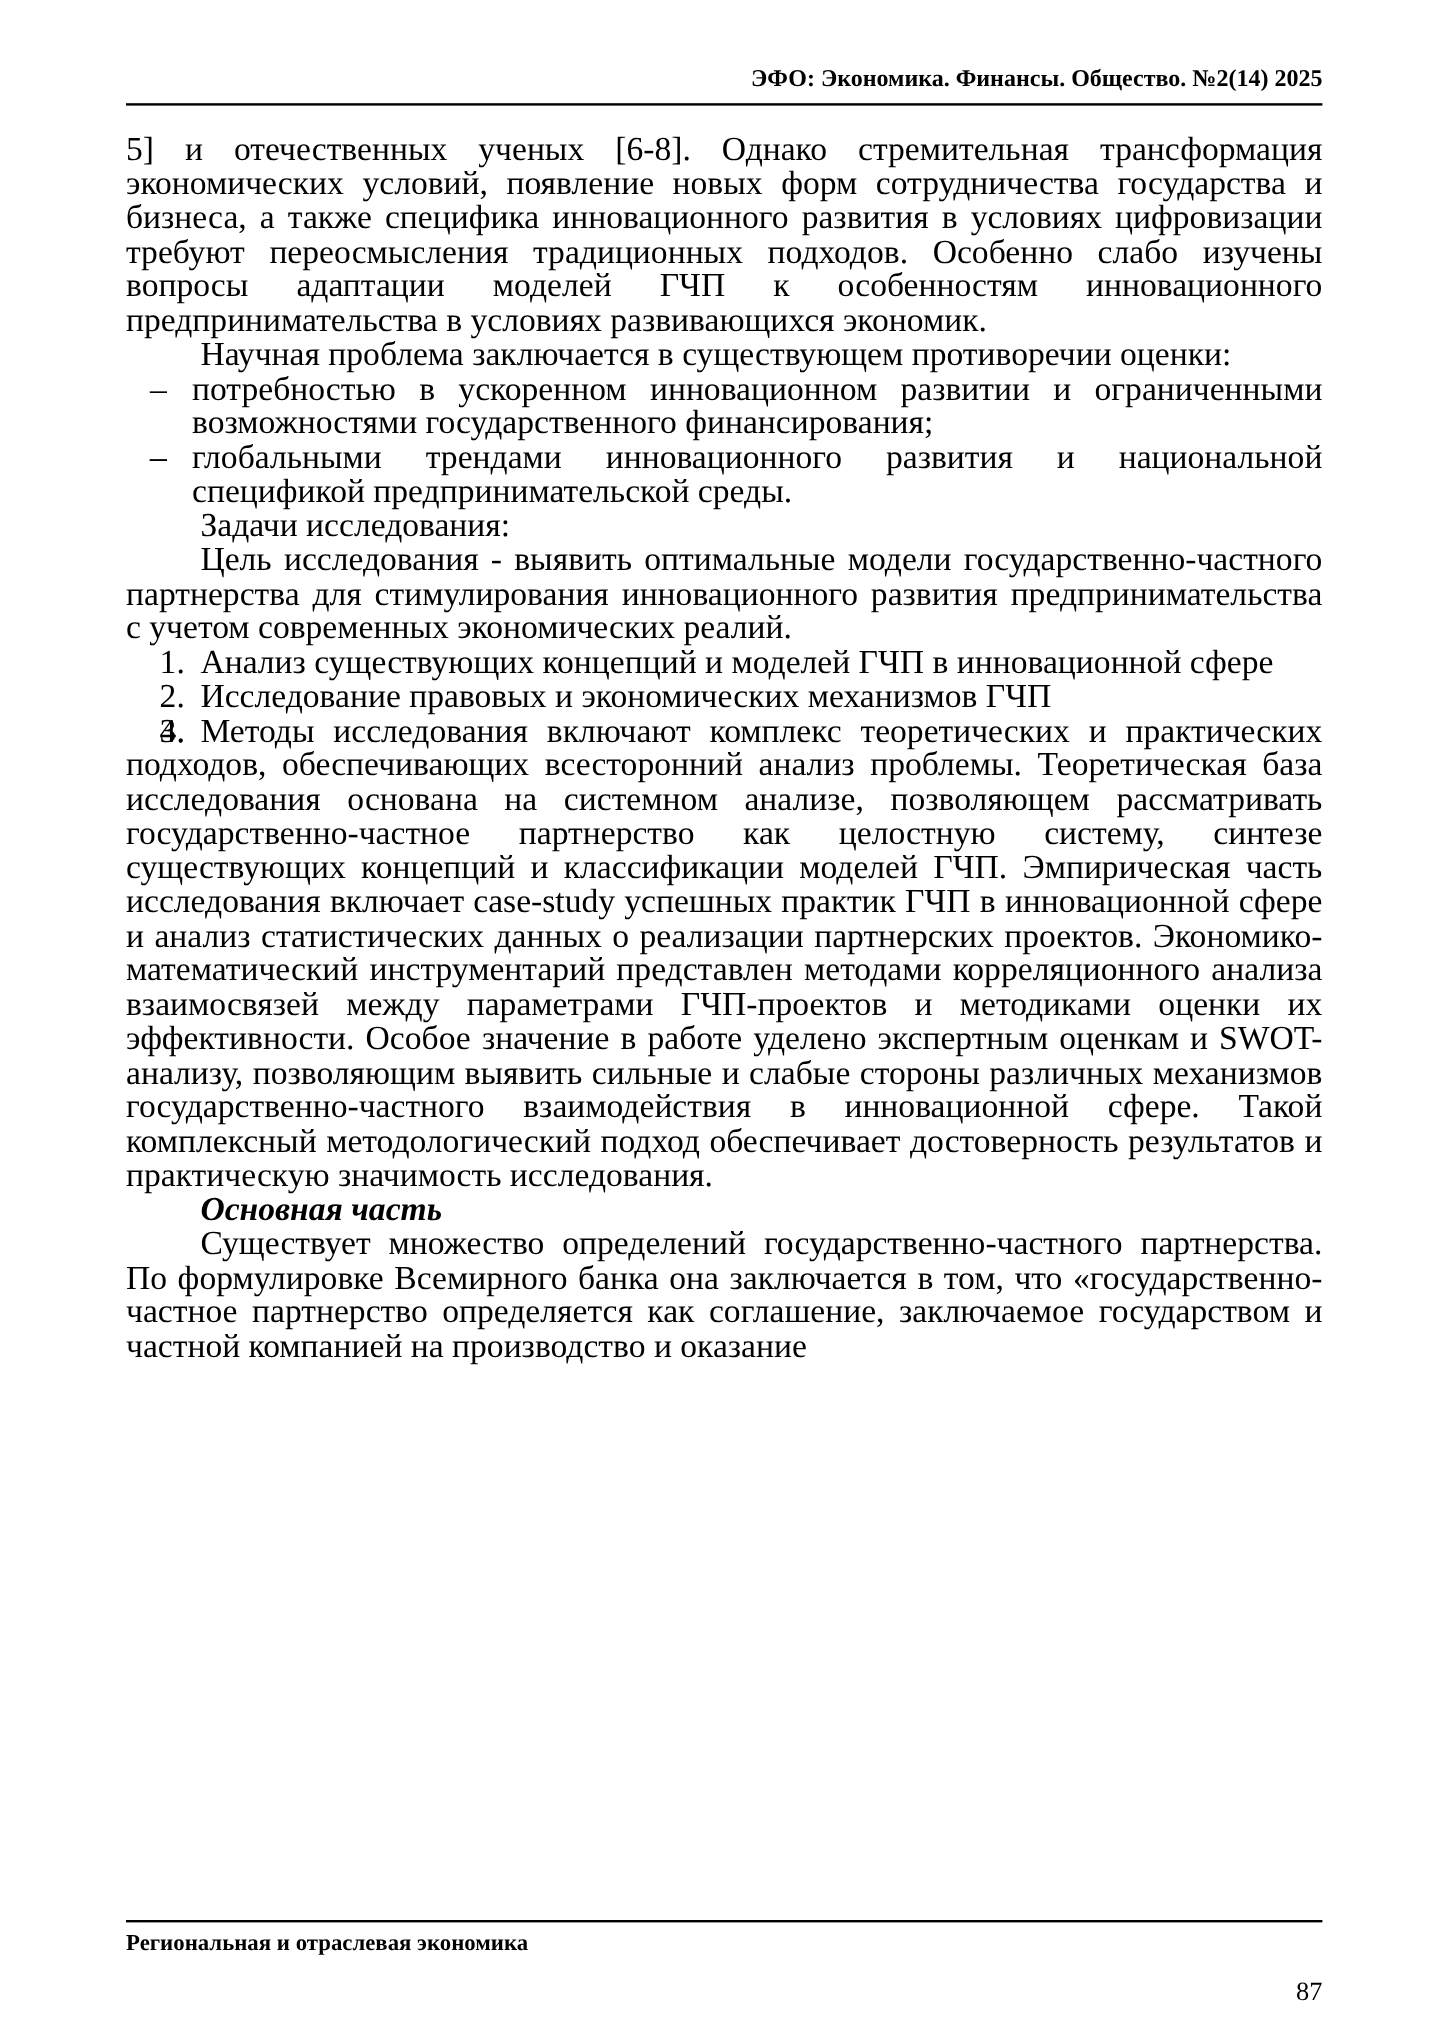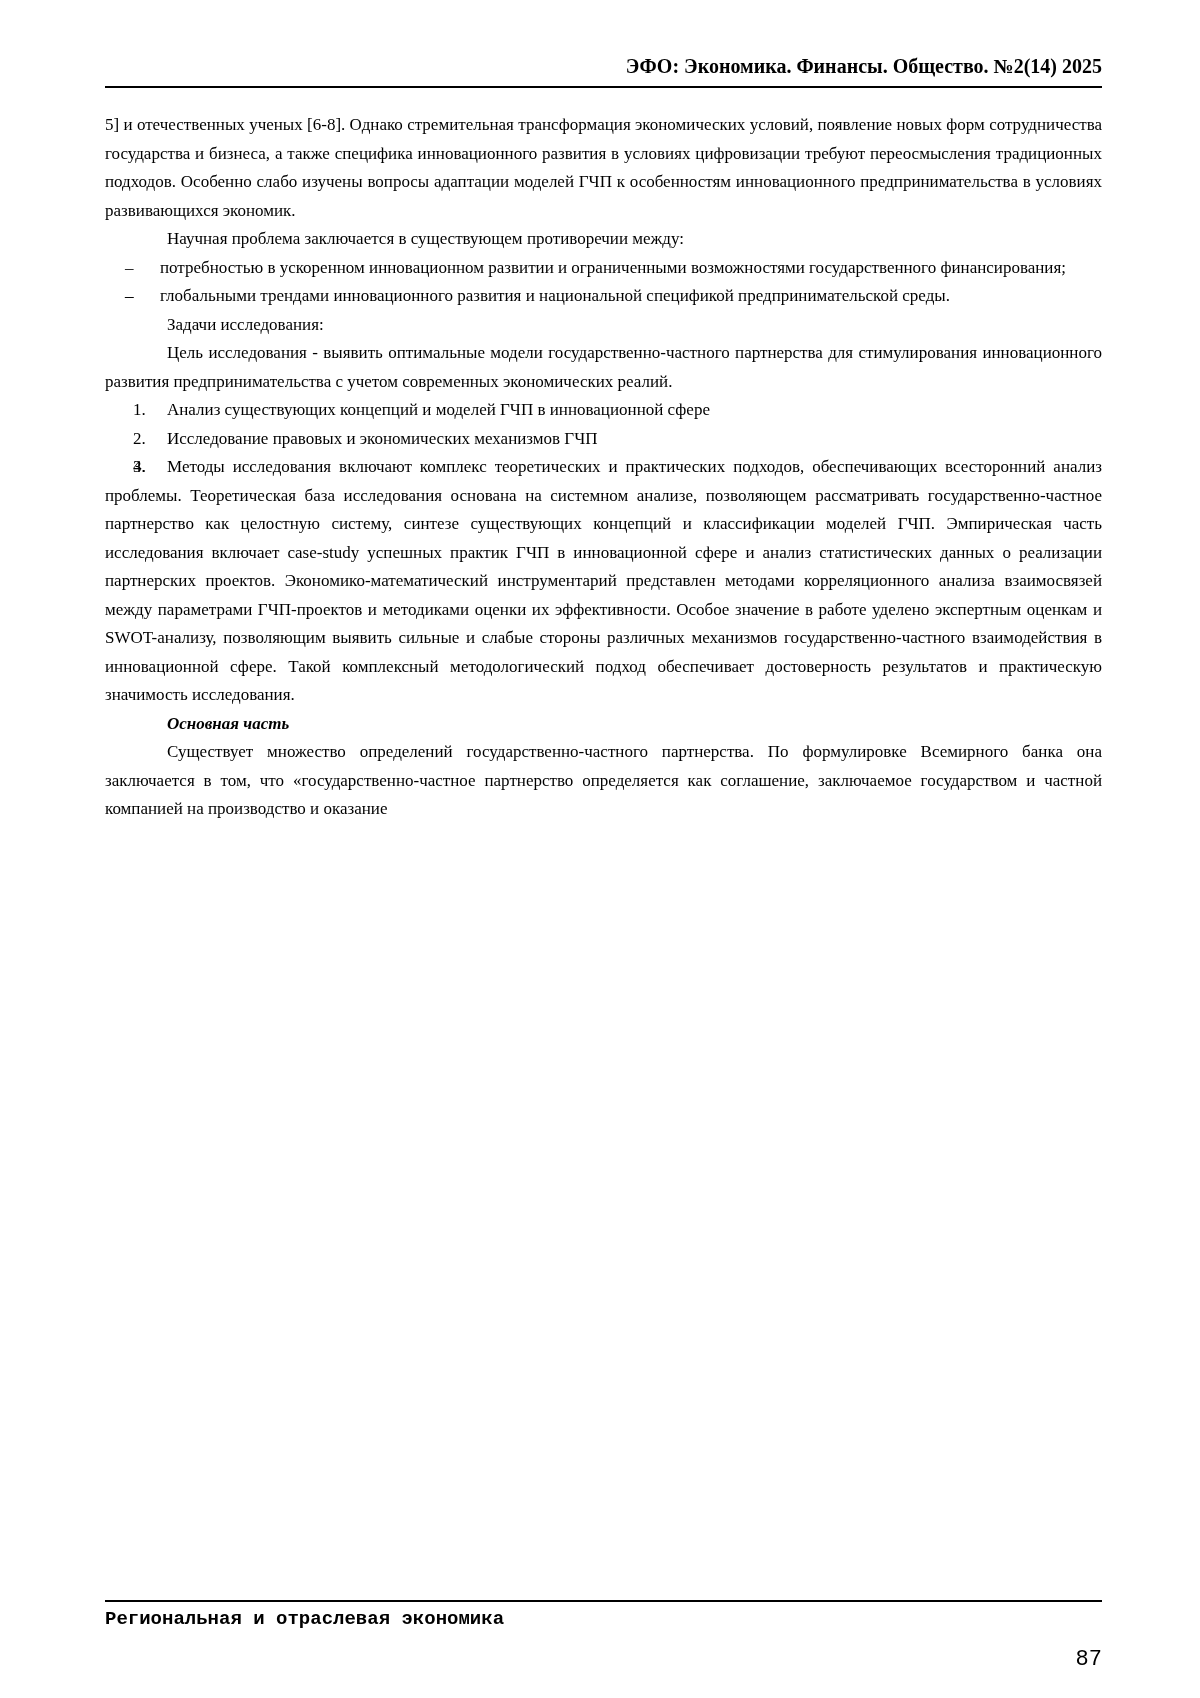--- a/index.html
+++ b/index.html
@@ -24,21 +24,21 @@
     font-size: 20px;
     line-height: 24px;
     padding-bottom: 8px;
     border-bottom: 2px solid #000000;
   }
   .page-body {
     position: absolute;
     top: 111px;
     left: 105px;
     right: 98px;
-    font-size: 17px;
+    font-size: 28px;
     line-height: 28.5px;
   }
   .para {
     text-align: justify;
     text-indent: 62px;
   }
   .para.no-indent { text-indent: 0; }
   .bullet-item {
     position: relative;
     padding-left: 55px;
@@ -65,21 +65,20 @@
     text-indent: 62px;
     text-align: left;
   }
   .page-footer {
     position: absolute;
     top: 1600px;
     left: 105px;
     right: 98px;
     border-top: 2px solid #000000;
     padding-top: 6px;
-    font-family: Liberation Mono, monospace;
   }
   .footer-section {
     font-weight: bold;
     font-size: 19px;
     line-height: 23px;
     text-align: left;
   }
   .page-number {
     margin-top: 16px;
     font-size: 22px;
@@ -93,21 +92,21 @@
 <div class="page">
 
   <header class="page-header">
     <span>ЭФО: Экономика. Финансы. Общество. №2(14) 2025</span>
   </header>
 
   <main class="page-body">
 
     <p class="para no-indent">5] и отечественных ученых [6-8]. Однако стремительная трансформация экономических условий, появление новых форм сотрудничества государства и бизнеса, а также специфика инновационного развития в условиях цифровизации требуют переосмысления традиционных подходов. Особенно слабо изучены вопросы адаптации моделей ГЧП к особенностям инновационного предпринимательства в условиях развивающихся экономик.</p>
 
-    <p class="para">Научная проблема заключается в существующем противоречии между:</p>
+    <p class="para">Научная проблема заключается в существующем противоречии оценки:</p>
 
     <div class="bullet-list">
       <div class="bullet-item">
         <span class="marker">–</span>
         <span>потребностью в ускоренном инновационном развитии и ограниченными возможностями государственного финансирования;</span>
       </div>
       <div class="bullet-item">
         <span class="marker">–</span>
       </div>
       <div class="bullet-item">

